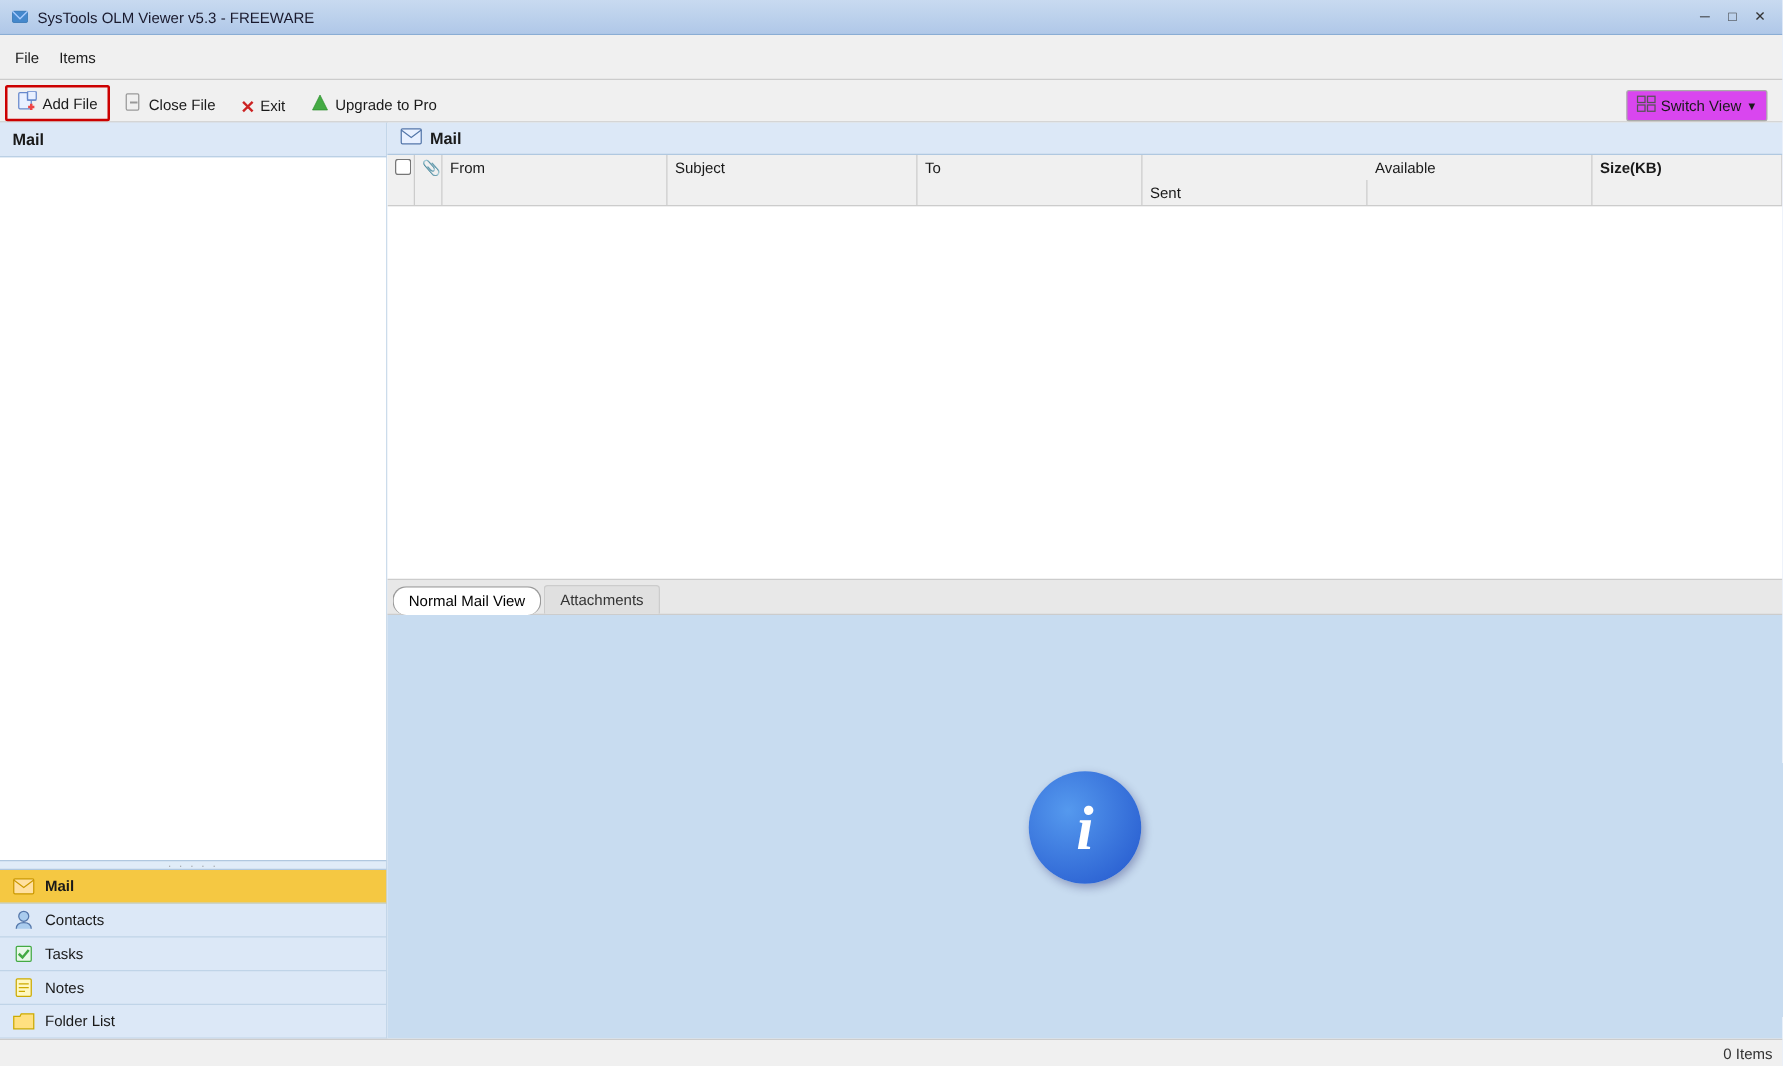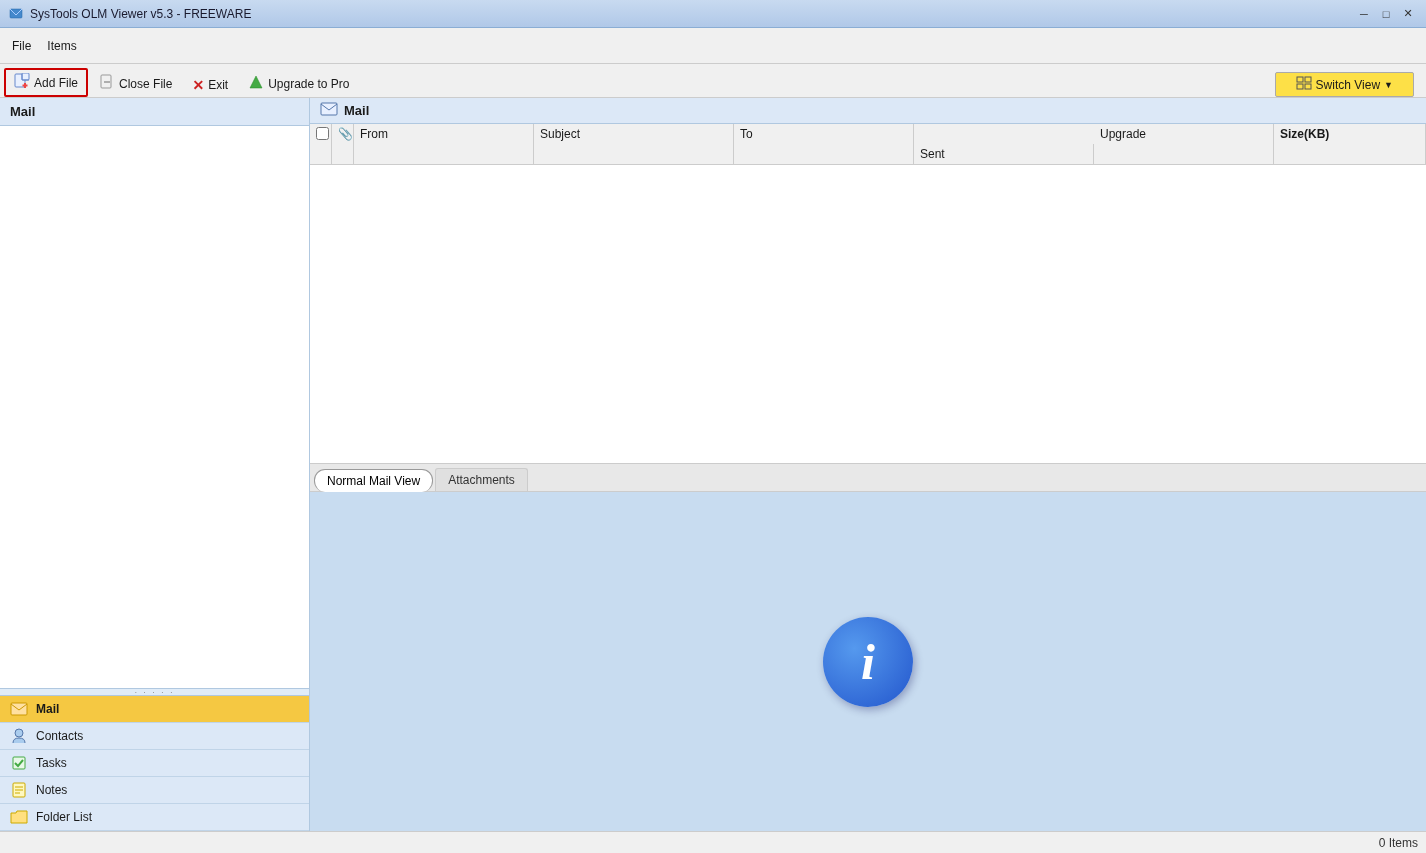--- a/index.html
+++ b/index.html
@@ -91,27 +91,27 @@
       background: transparent;
     }
     .toolbar-btn.add-file-btn {
       border: 2px solid #cc0000;
     }
     .toolbar-spacer { flex: 1; }
     .switch-view-btn {
       display: flex;
       align-items: center;
       gap: 4px;
-      padding: 3px 20px;
+      padding: 3px 7px;
       cursor: pointer;
       font-size: 12px;
       color: #1a1a1a;
       border: 1px solid #aaa;
       border-radius: 2px;
-      background: #fde047;
+      background: #d946ef;
       margin-right: 8px;
     }
 
     
     #main-content {
       display: flex;
       flex: 1;
       overflow: hidden;
     }
 
@@ -453,21 +453,21 @@
         <div class="email-col-header col-check">
           <input type="checkbox" style="width: 13px; height: 13px;">
         </div>
         <div class="email-col-header col-attach">
           <span>📎</span>
         </div>
         <div class="email-col-header col-from">From</div>
         <div class="email-col-header col-subject">Subject</div>
         <div class="email-col-header col-to">To</div>
         <div class="email-col-header col-sent">Sent</div>
-        <div class="email-col-header col-received">Upgrade</div>
+        <div class="email-col-header col-received">Available</div>
         <div class="email-col-header col-size">Size(KB)</div>
       </div>
 
     </div>
 
     <div id="preview-tabs">
       <div class="preview-tab active">
         <span>Normal Mail View</span>
       </div>
       <div class="preview-tab">

